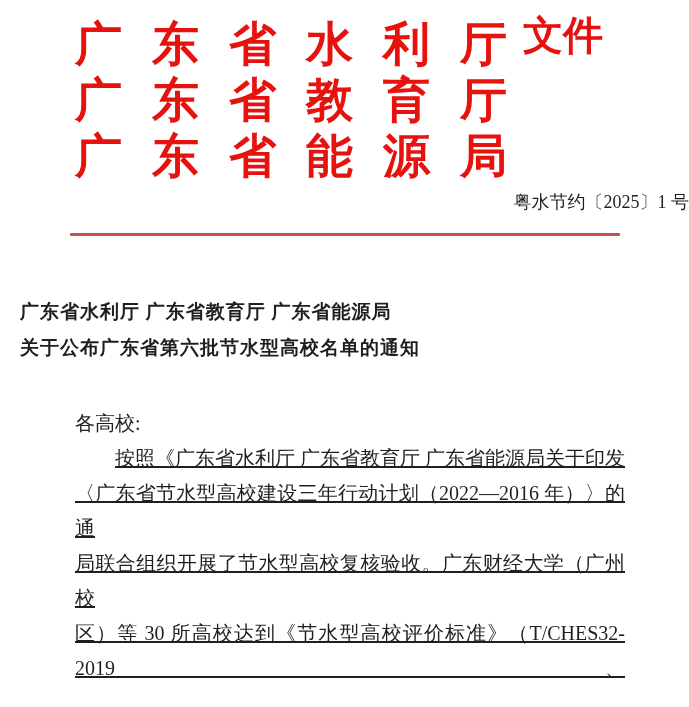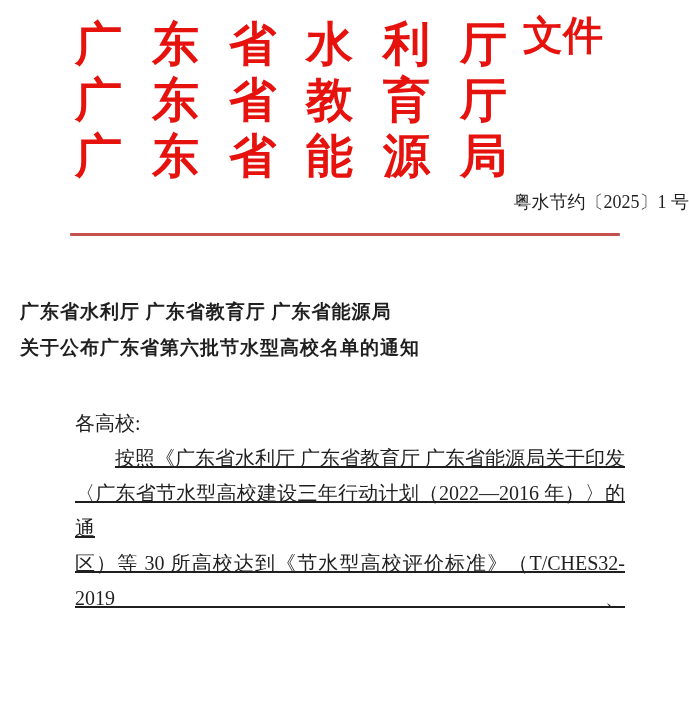--- a/index.html
+++ b/index.html
@@ -102,17 +102,18 @@
 
   <h1 class="title">
     <span class="t-line">广东省水利厅 广东省教育厅 广东省能源局</span>
     <span class="t-line">关于公布广东省第六批节水型高校名单的通知</span>
   </h1>
 
   <div class="body-text">
     <div class="salutation">各高校:</div>
     <div class="line indent">按照《广东省水利厅 广东省教育厅 广东省能源局关于印发</div>
     <div class="line">〈广东省节水型高校建设三年行动计划（2022—2016 年）〉的通</div>
+    <div class="line">局联合组织开展了节水型高校复核验收。广东财经大学（广州校</div>
     <div class="line">区）等 30 所高校达到《节水型高校评价标准》（T/CHES32-2019、</div>
 
   </div>
 
 </div>
 
 </body></html>

